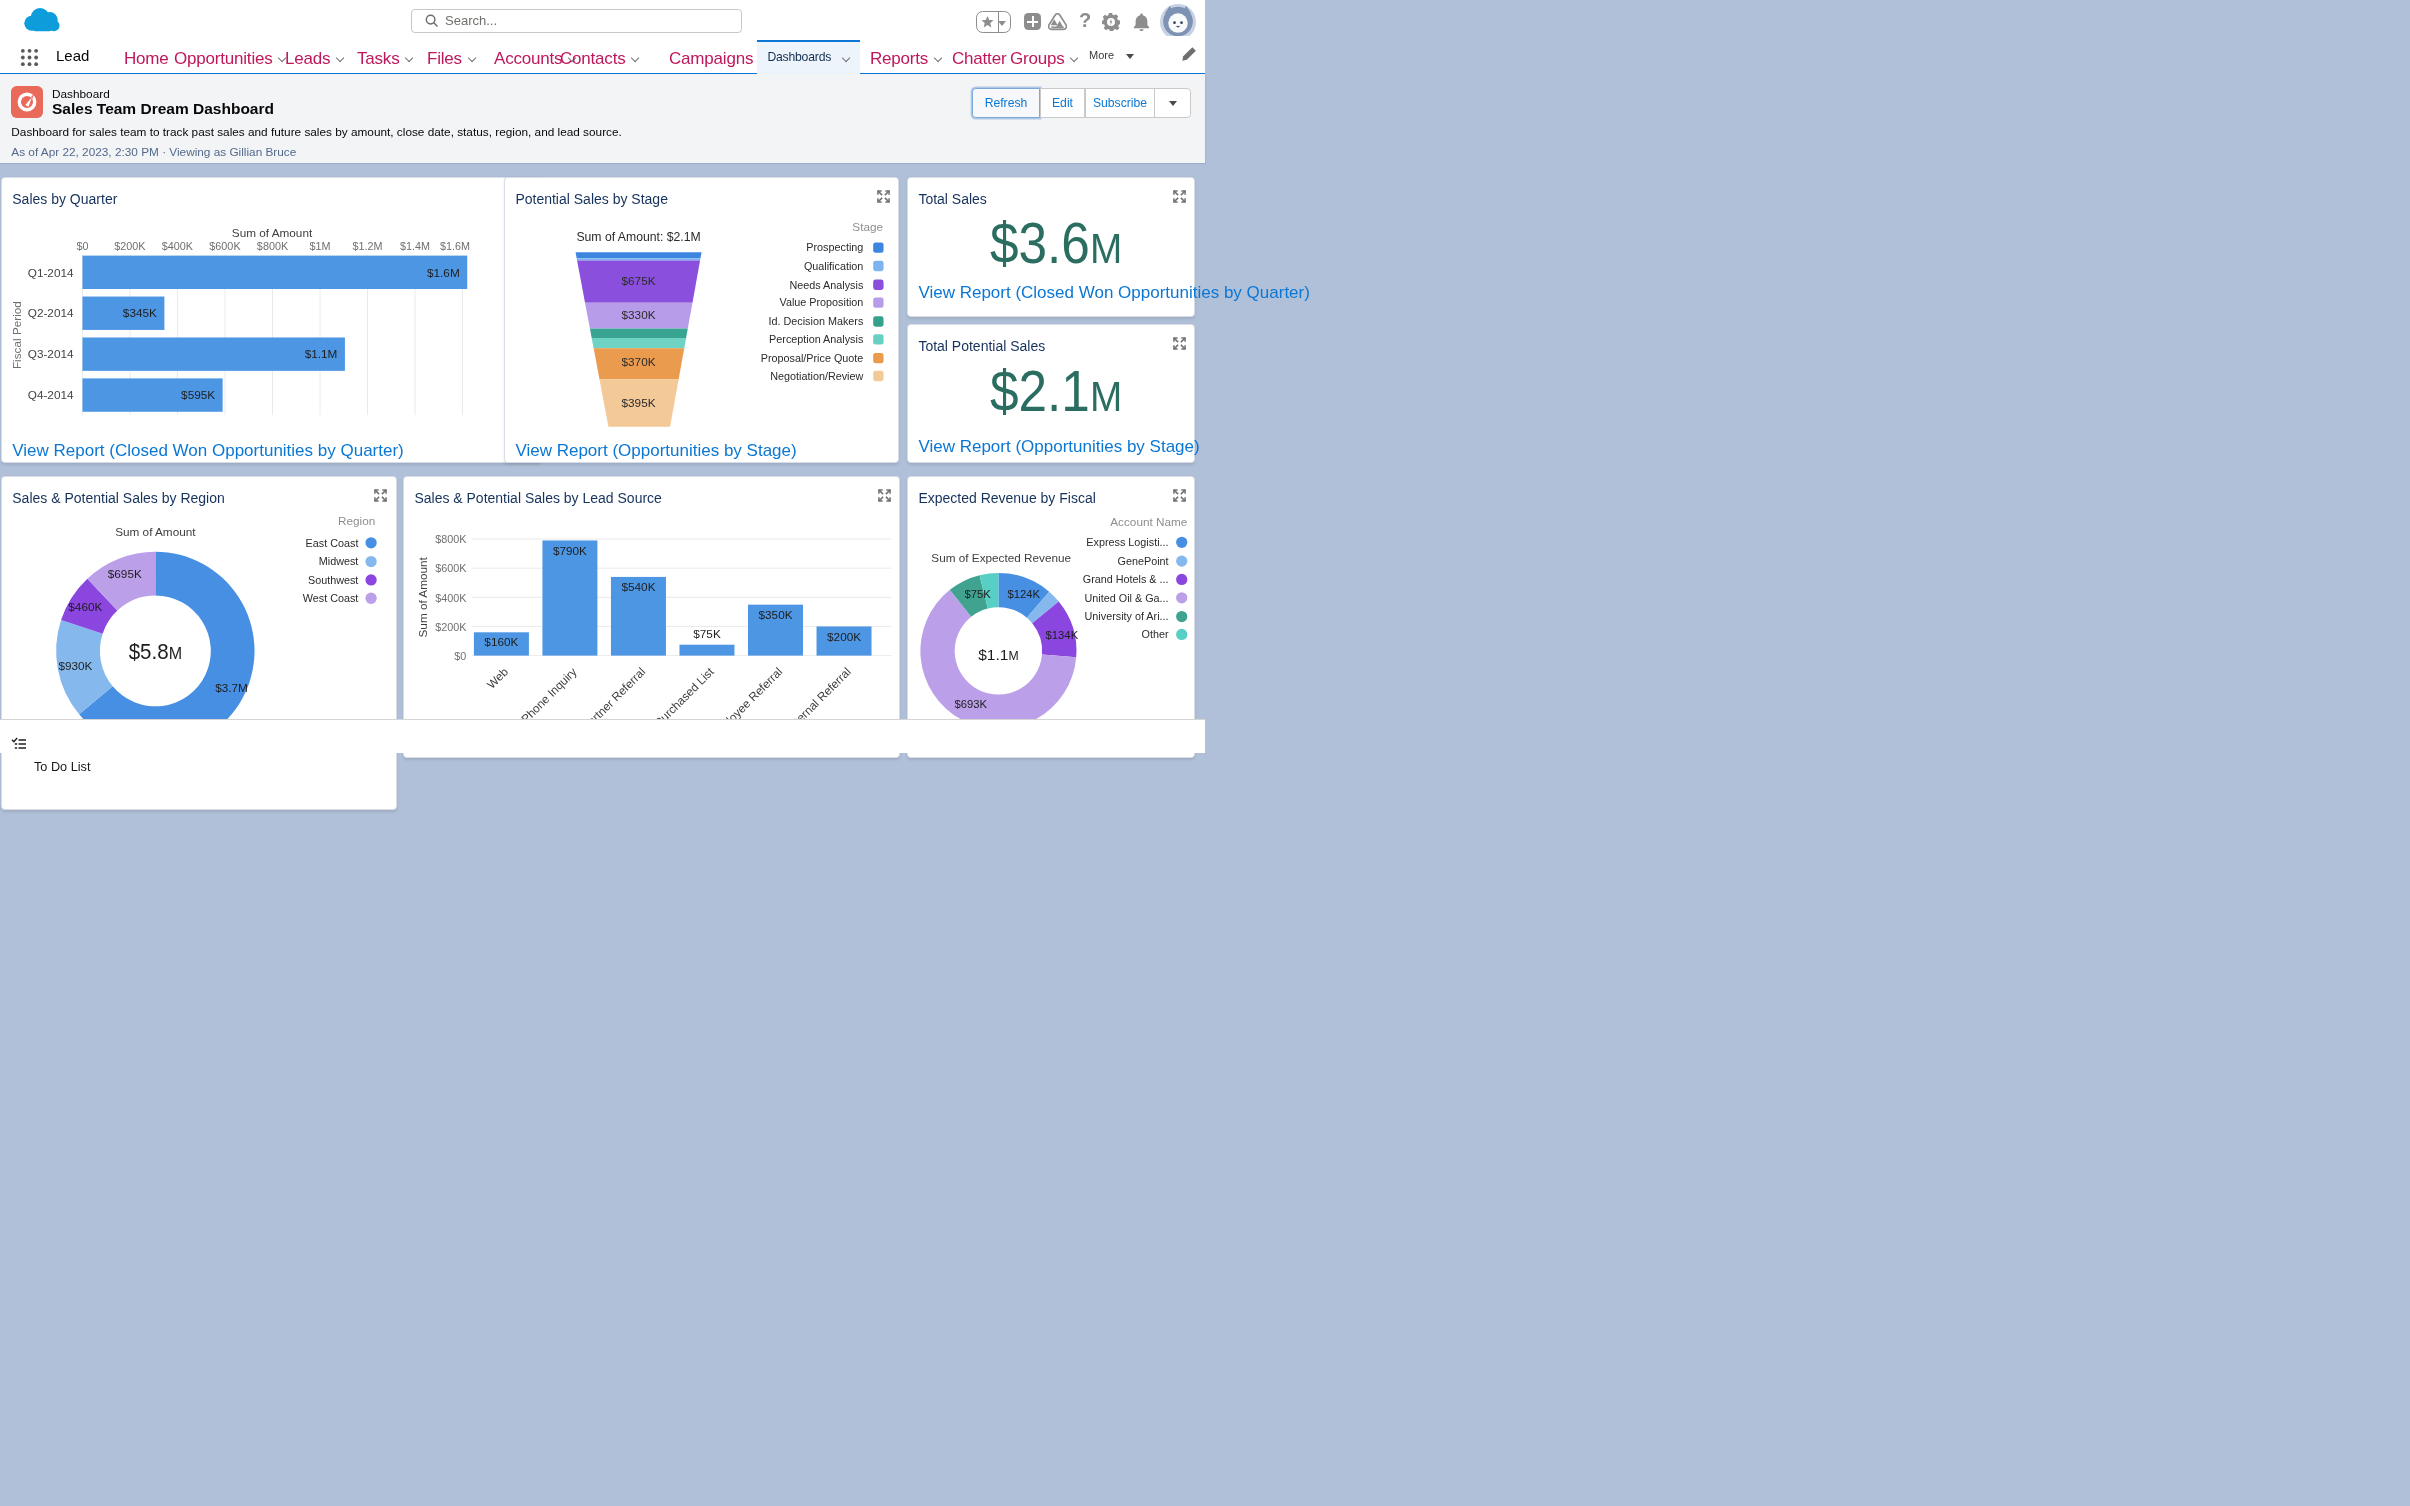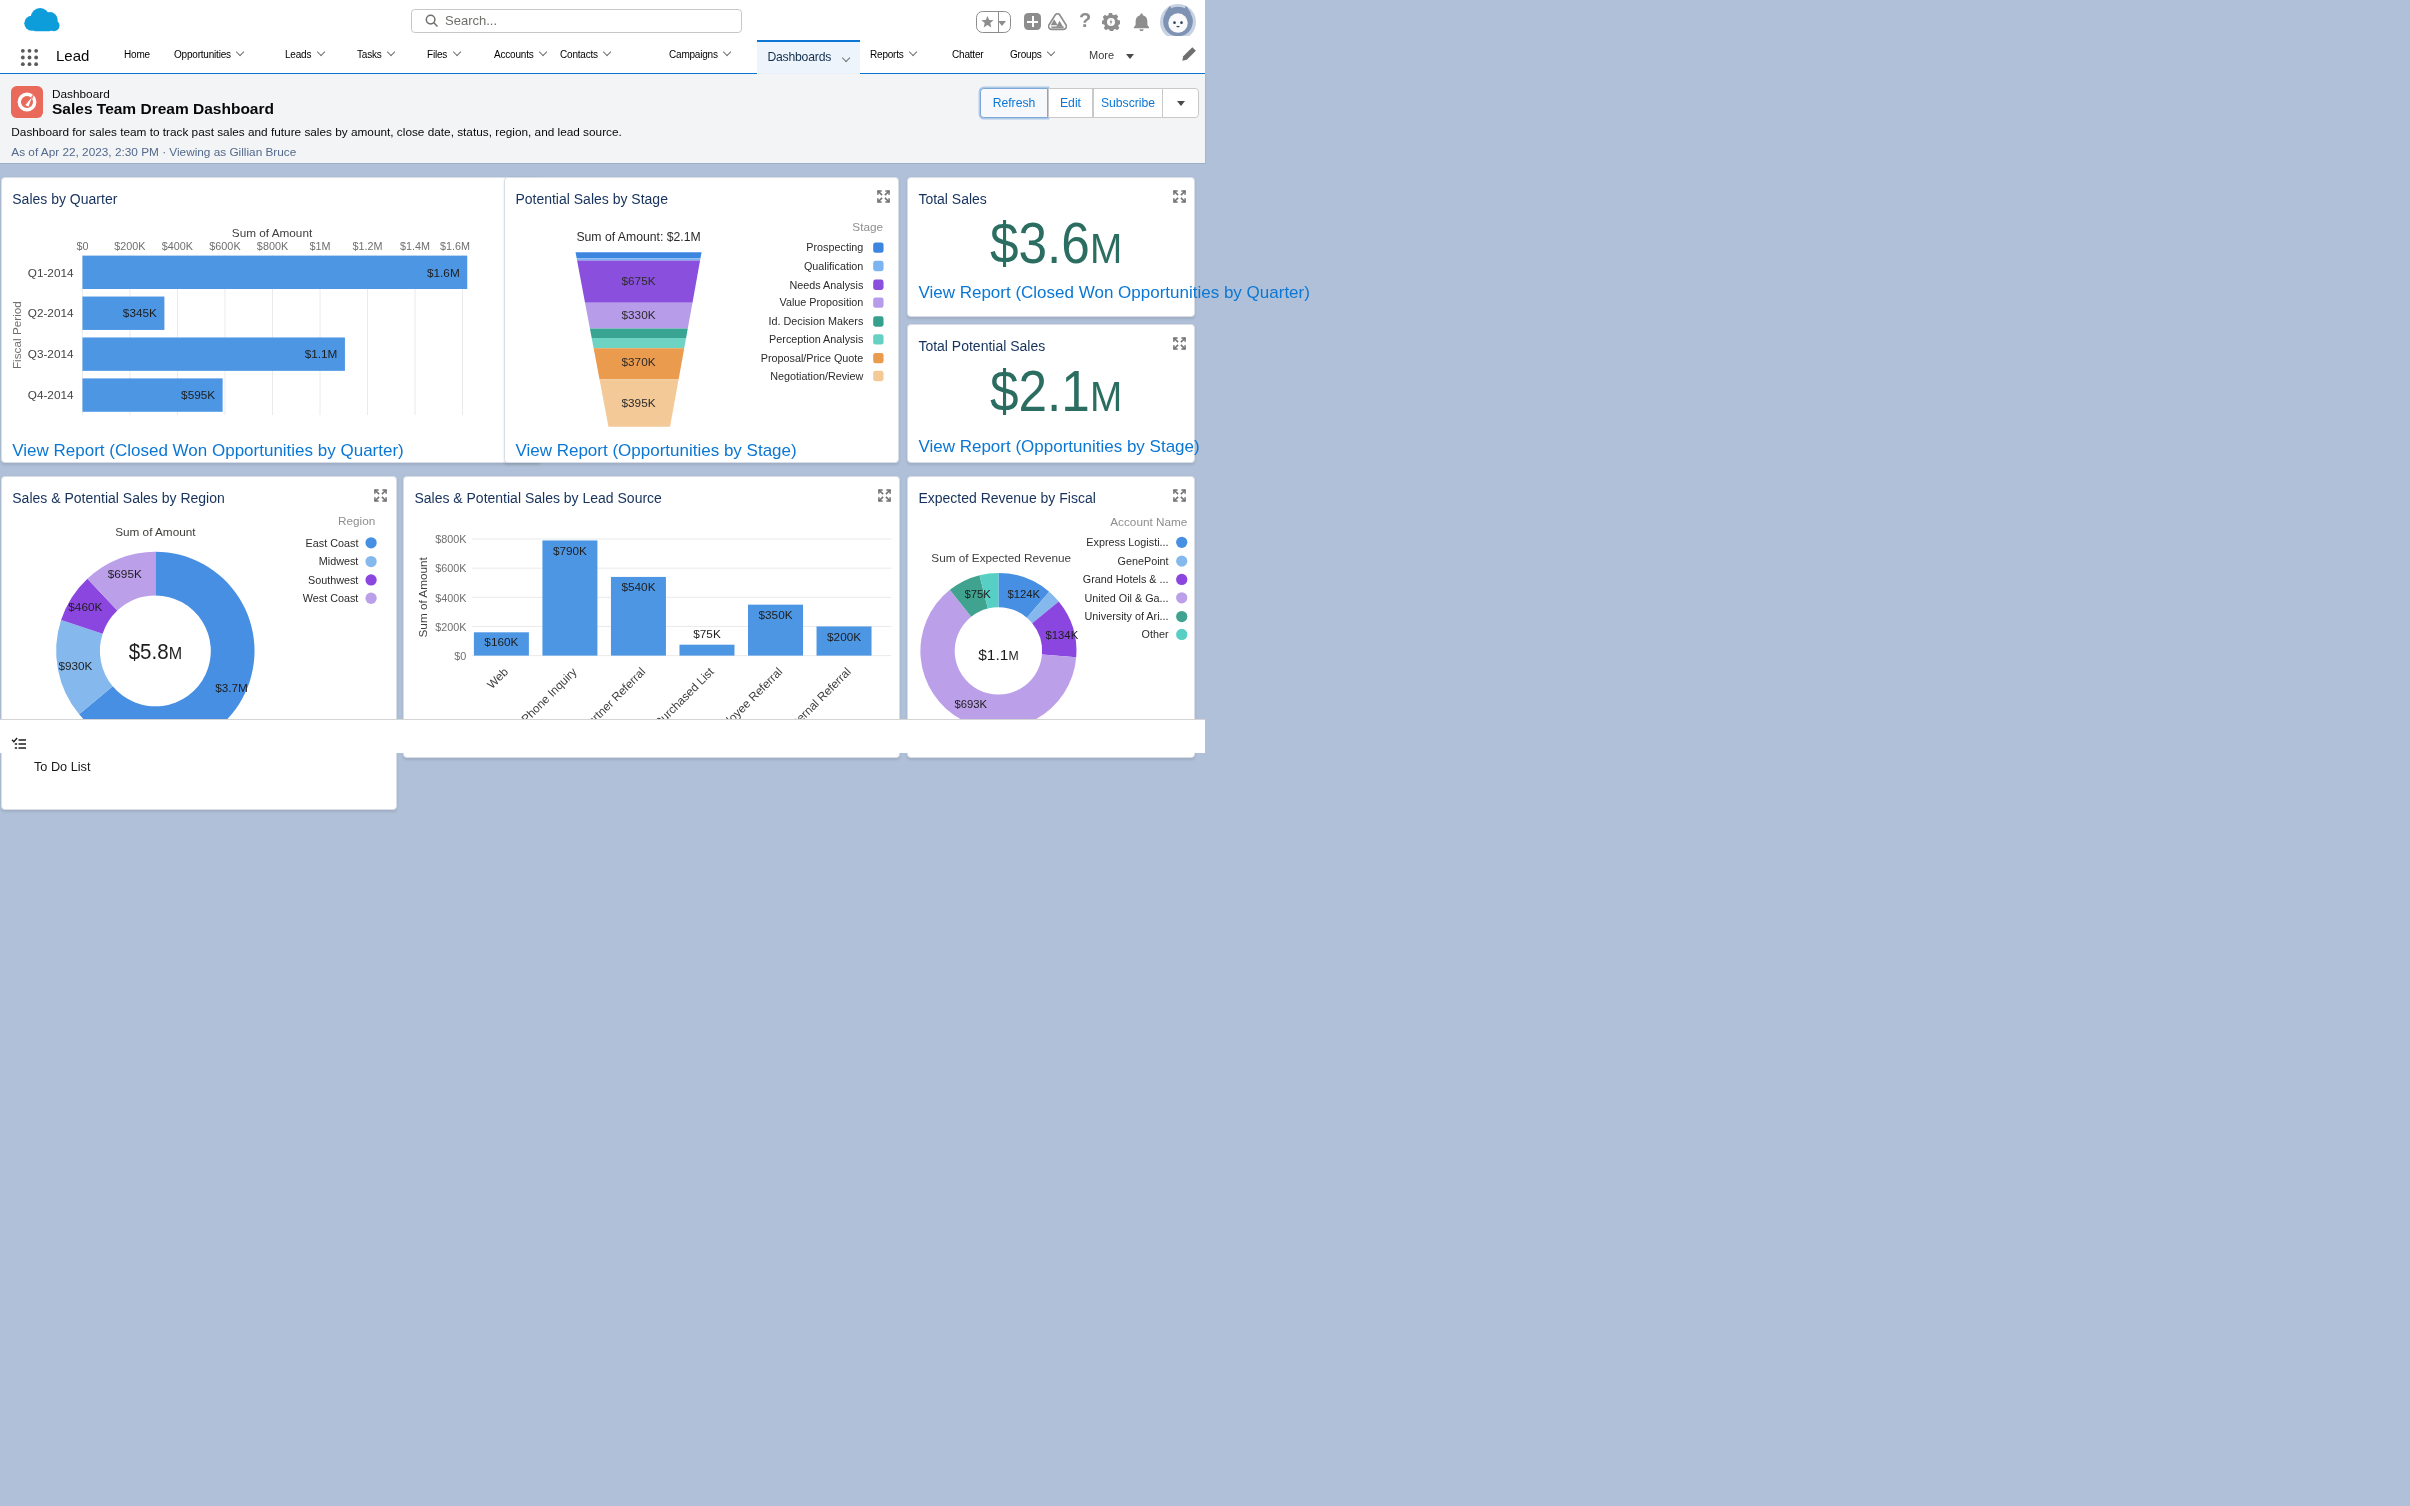--- a/index.html
+++ b/index.html
@@ -1,32 +1,32 @@
 <!DOCTYPE html>
 <html style="font-size:15px"><head><meta charset="utf-8"><style>
 * { margin:0; padding:0; box-sizing:border-box; }
 html,body { width:1205px; height:753px; overflow:hidden; font-family:"Liberation Sans",sans-serif; background:#b0c0d8; }
 .topbar { position:absolute; left:0; top:0; width:1205px; height:36px; background:#fff; }
 .searchbox { position:absolute; left:411px; top:8.5px; width:331px; height:24.5px; border:0.9px solid #c9c7c5; border-radius:3.8px; background:#fff; }
 .searchbox span { position:absolute; left:33px; top:3.8px; font-size:13px; color:#6f6f6b; }
 .navbar { position:absolute; left:0; top:36px; width:1205px; height:39px; background:#fff; border-bottom:2.8px solid #0b76d4; }
 .appname { position:absolute; left:56px; top:10.8px; font-size:15px; color:#080707; }
-.tab { position:absolute; top:12.7px; font-size:10px; letter-spacing:-0.2px; color:#000000; white-space:nowrap; }
+.tab { position:absolute; top:12.7px; font-size:17px; letter-spacing:-0.2px; color:#be185d; white-space:nowrap; }
 .chev { display:inline-block; width:6.1px; height:6.1px; border-right:1.4px solid #747474; border-bottom:1.4px solid #747474; transform:rotate(45deg); margin-left:6.6px; vertical-align:2.4px; }
 .seltab { position:absolute; left:757px; top:3.8px; width:103px; height:44px; background:#eef4fb; border-top:2.8px solid #0b76d4; }
 .seltab span { position:absolute; left:10.4px; top:8.5px; font-size:12.2px; letter-spacing:-0.2px; color:#14304f; }
 .more { position:absolute; left:1089px; top:12.7px; font-size:11px; color:#3a3a38; }
 .moretri { position:absolute; left:1126px; top:18.4px; width:0; height:0; border-left:4.7px solid transparent; border-right:4.7px solid transparent; border-top:5.6px solid #4a4a4a; }
 .pagehead { position:absolute; left:0; top:74px; width:1205px; height:89px; background:#f2f4f6; box-shadow:0 0.9px 1.9px rgba(60,80,110,0.25); }
 .ph-icon { position:absolute; left:11.3px; top:12.2px; }
 .ph-kind { position:absolute; left:52px; top:13px; font-size:11.8px; color:#080707; }
 .ph-title { position:absolute; left:52px; top:26px; font-size:15.5px; font-weight:bold; color:#080707; }
 .ph-desc { position:absolute; left:11.3px; top:51px; font-size:11.8px; color:#080707; }
 .ph-asof { position:absolute; left:11.3px; top:71px; font-size:11.8px; color:#54698d; }
-.btn { position:absolute; top:14px; height:30px; background:#fff; border:0.9px solid #c9c9c9; color:#0b77d4; font-size:12.2px; text-align:center; line-height:28px;margin-left:8px; }
+.btn { position:absolute; top:14px; height:30px; background:#fff; border:0.9px solid #c9c9c9; color:#0b77d4; font-size:12.2px; text-align:center; line-height:28px; }
 .dash { position:absolute; left:0; top:164px; width:1205px; height:589px; background:#b0c0d8; }
 .card { position:absolute; background:#fff; border:0.9px solid #d8dde6; border-radius:3.8px; box-shadow:0 1.9px 2.8px rgba(0,0,0,0.1); }
 .ctitle { position:absolute; left:10.4px; top:13px; font-size:14px; color:#16325c; white-space:nowrap; }
 .expico { position:absolute; right:8.5px; top:12.2px; }
 .vlink { position:absolute; left:10.4px; top:263px; font-size:17px; color:#0b77d4; white-space:nowrap; }
 .todobar { position:absolute; left:0; top:719px; width:1205px; height:34px; background:#fff; border-top:0.9px solid #d4d4d4; z-index:30; }
 .todobar span { position:absolute; left:34px; top:14px; font-size:12.7px; color:#181818;margin-top:26px; }
 .metric { position:absolute; left:0; width:100%; text-align:center; text-indent:11.3px; font-size:57px; color:#2b6e61; transform:scaleX(0.9); }
 </style></head>
 <body>

